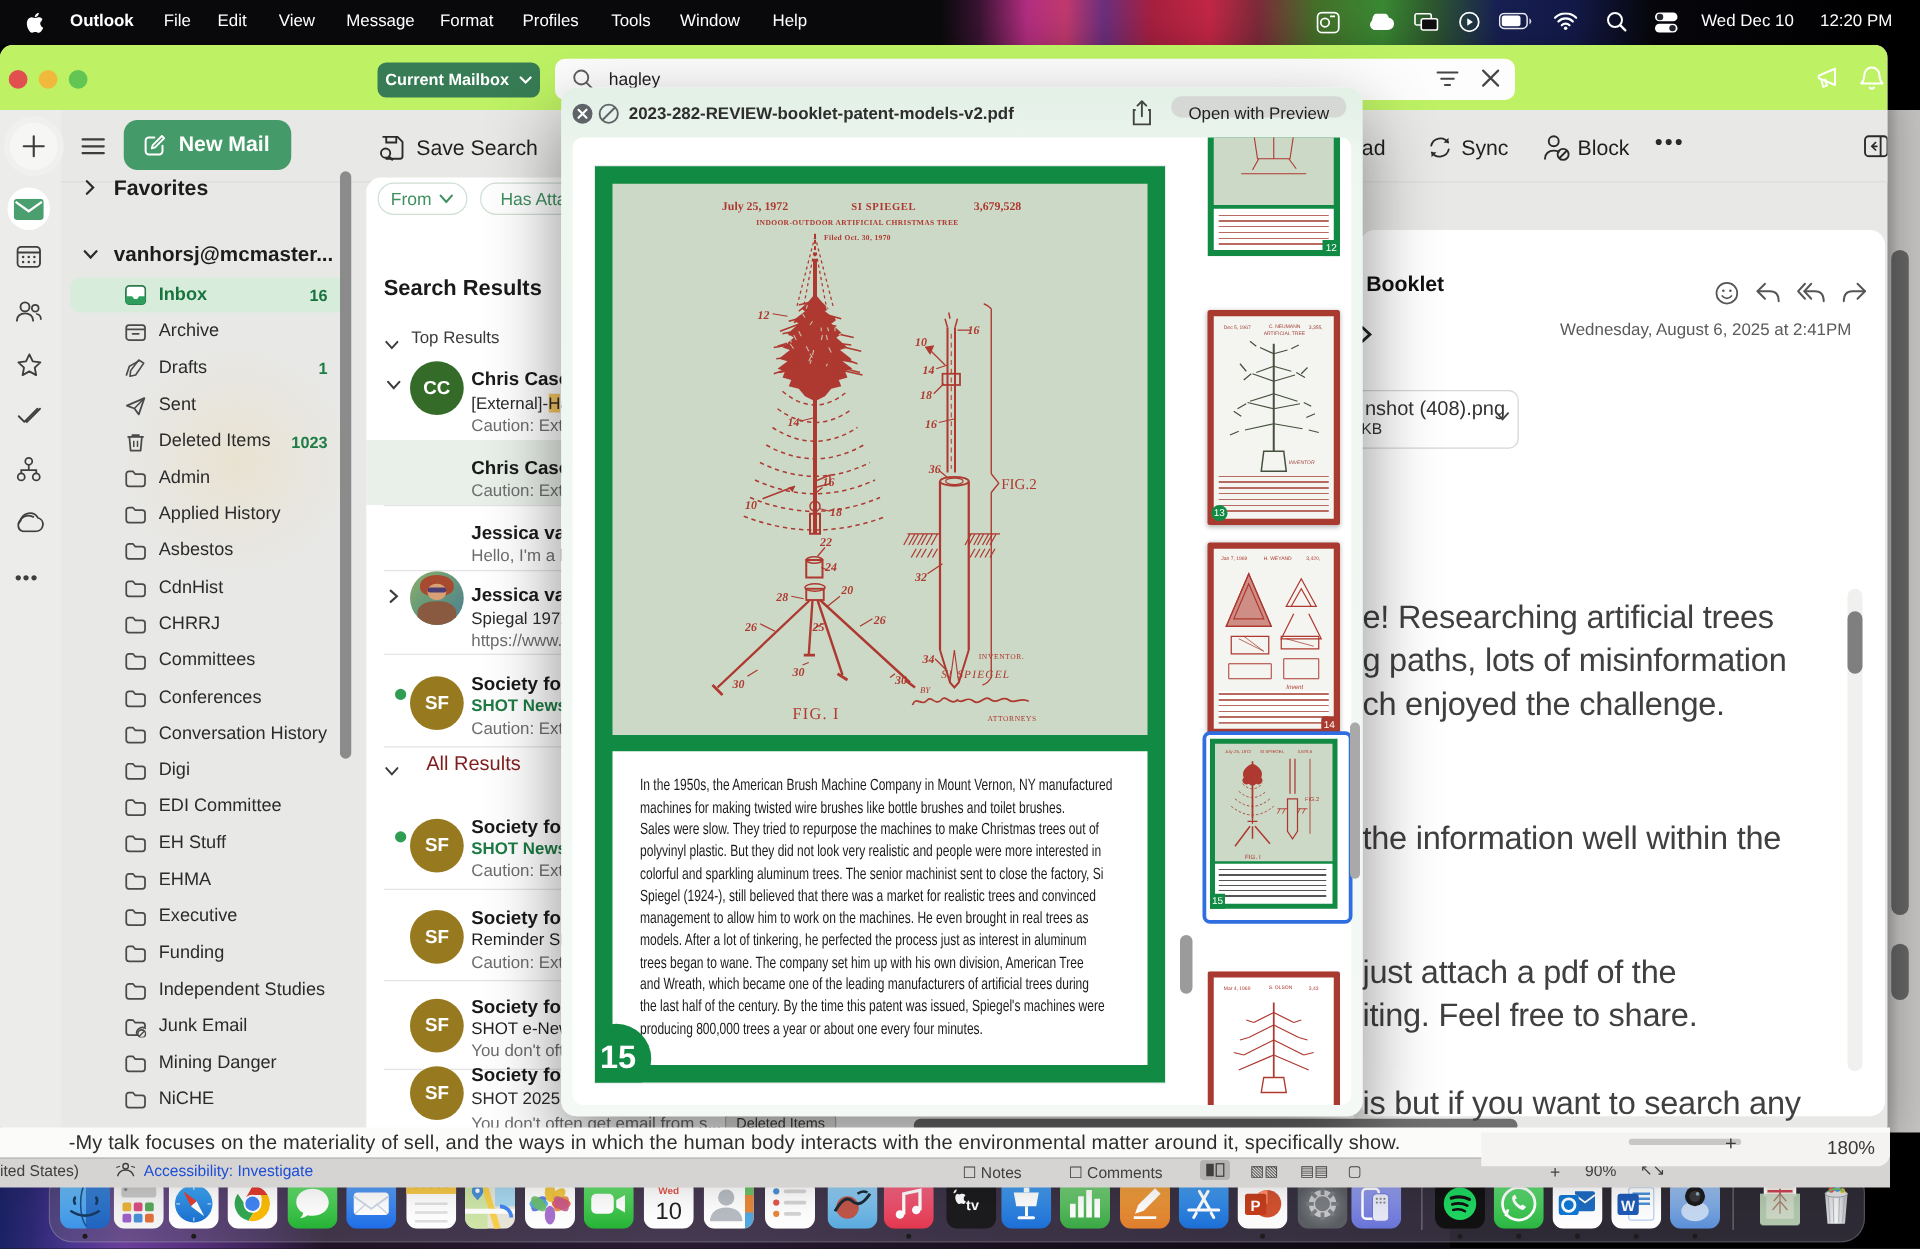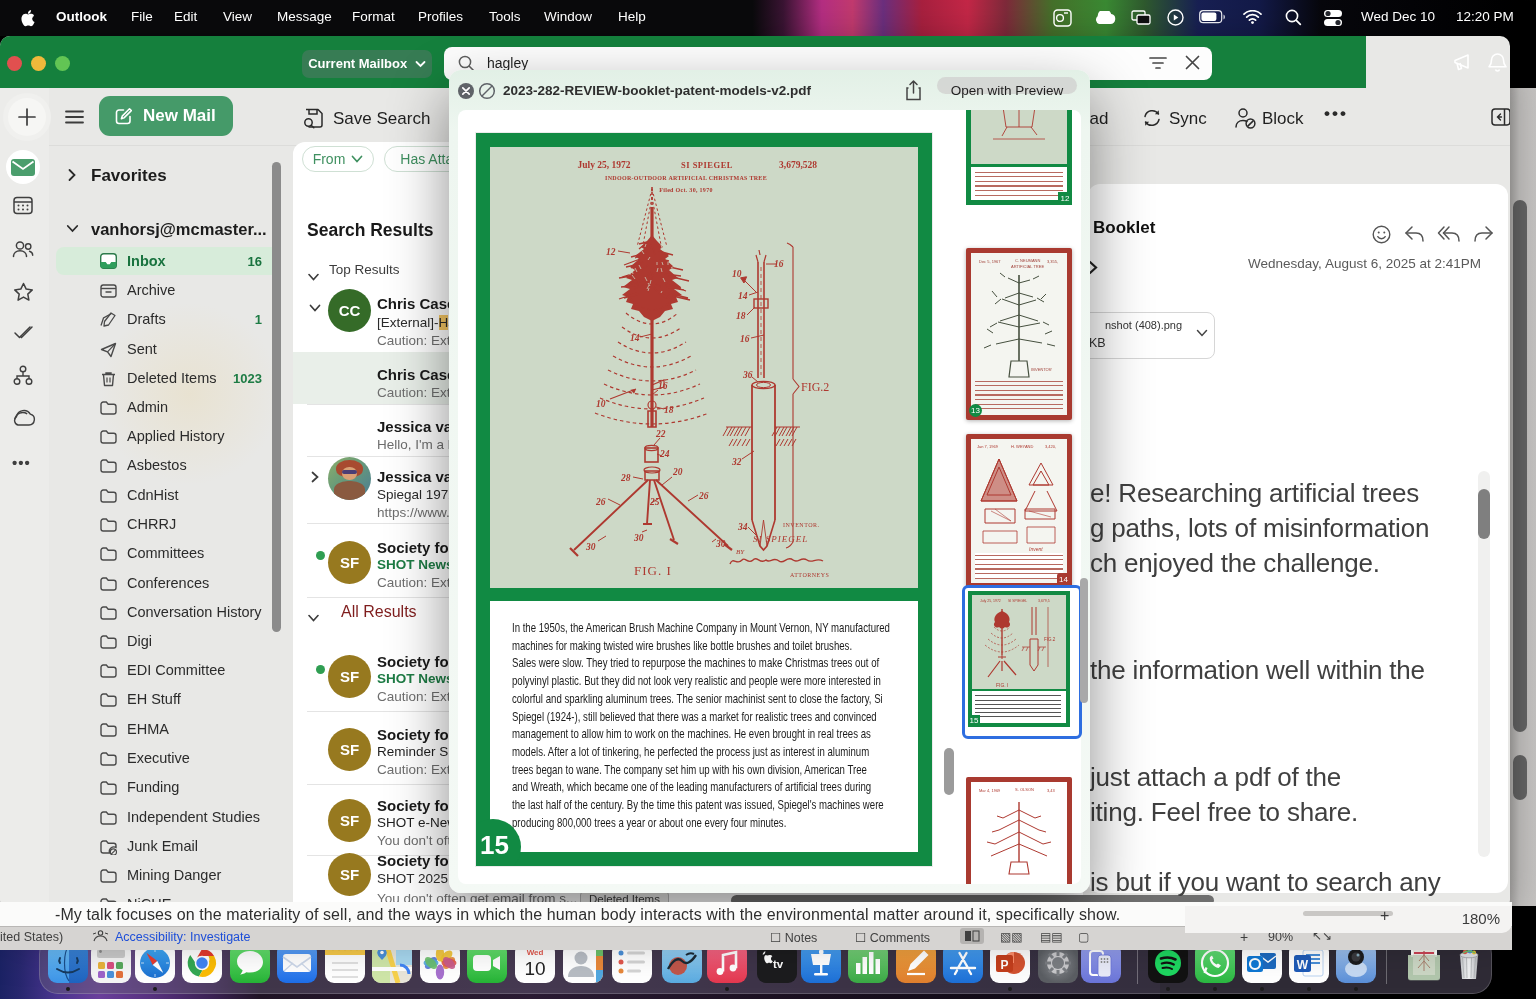--- a/index.html
+++ b/index.html
@@ -26,29 +26,29 @@
   #rsliver .thumbB{position:absolute;left:5px;top:667px;width:14px;height:45px;background:#6d6d6d;border-radius:7px;}
   
   #dock{left:39px;top:935px;width:1453px;height:59px;background:rgba(104,95,120,0.45);
         border:1px solid rgba(255,255,255,0.18);border-radius:19px;box-sizing:border-box;}
   .dkic{position:absolute;top:7px;width:40px;height:40px;border-radius:9px;}
   .dkdot{position:absolute;top:51px;width:4px;height:4px;border-radius:50%;background:#1c1c1c;}
   .dksep{position:absolute;top:8px;width:1px;height:40px;background:rgba(255,255,255,0.3);}
   
   #win{left:0;top:36px;width:1510px;height:874px;border-radius:10px;overflow:hidden;
        background:#e8e8e6;box-shadow:0 18px 50px rgba(0,0,0,0.5);}
-  #titlebar{left:0;top:0;width:1366px;height:52px;background:#15803d;}
+  #titlebar{left:0;top:0;width:1510px;height:52px;background:#bef264;}
   .tl{position:absolute;top:20px;width:15px;height:15px;border-radius:50%;}
   #cmb{left:302px;top:14px;width:130px;height:28px;background:#377C54;border-radius:7px;
        color:#fff;font-size:13px;font-weight:bold;line-height:28px;text-align:center;}
   #searchf{left:444px;top:11px;width:768px;height:33px;background:#fdfdfd;border-radius:8px;
        color:#1f1f1f;font-size:14px;}
   #toolbar{left:0;top:52px;width:1510px;height:57px;background:#e8e8e6;border-bottom:1px solid #dcdcda;}
   #rail{left:0;top:52px;width:49px;height:822px;background:#ececea;}
-  #sidebar{left:49px;top:123px;width:241px;height:765px;}
+  #sidebar{left:49px;top:98px;width:241px;height:765px;}
   .srow{position:absolute;left:0;width:241px;height:29px;color:#2b2b2b;font-size:14.5px;}
   .srow .lbl{position:absolute;left:78px;top:6px;white-space:nowrap;}
   .srow .cnt{position:absolute;right:28px;top:7px;color:#1e7c45;font-size:13px;font-weight:bold;}
   .fico{position:absolute;left:51px;top:7px;width:17px;height:16px;}
   #listcard{left:293px;top:106px;width:790px;height:768px;background:#fff;border-radius:12px 12px 0 0;}
   .pill{position:absolute;height:24px;border:1px solid #cfe0d4;border-radius:14px;background:#fff;
         color:#3f9060;font-size:14px;font-weight:500;display:flex;align-items:center;justify-content:center;}
   .av{position:absolute;width:43px;height:43px;border-radius:50%;color:#fff;font-size:15px;font-weight:bold;
       display:flex;align-items:center;justify-content:center;}
   .nm{position:absolute;font-size:15px;font-weight:bold;color:#1a1a1a;white-space:nowrap;}
@@ -906,21 +906,21 @@
     </svg>
     <svg class="abs" style="left:385px;top:41px;" width="21" height="18" viewBox="0 0 21 18">
       <path d="M13 2l6 6-6 6" fill="none" stroke="#555" stroke-width="1.5" stroke-linecap="round" stroke-linejoin="round"></path>
       <path d="M19 8H9C5 8 2 10.5 2 16" fill="none" stroke="#555" stroke-width="1.5" stroke-linecap="round"></path>
     </svg>
     <div class="abs" style="right:27px;top:72px;font-size:13.5px;color:#5a5a5a;text-align:center;">Wednesday, August 6, 2025 at 2:41PM</div>
     <svg class="abs" style="left:0px;top:76px;" width="12" height="15" viewBox="0 0 12 15">
         <path d="M2 2l6 5.5L2 13" stroke="#222" stroke-width="2.2" fill="none" stroke-linecap="round"></path>
       </svg>
     <div class="abs" style="left:-20px;top:128px;width:145px;height:45px;border:1px solid #d6d6d6;border-radius:8px;background:#fff;"></div>
-    <div class="abs" style="left:17px;top:135px;font-size:11px;color:#333;">nshot (408).png</div>
+    <div class="abs" style="left:4px;top:135px;font-size:16px;color:#333;">nshot (408).png</div>
     <div class="abs" style="left:1px;top:152px;font-size:12.5px;color:#333;">KB</div>
     <svg class="abs" style="left:108px;top:145px;" width="12" height="8" viewBox="0 0 12 8">
         <path d="M1.5 1.5l4.5 5 4.5-5" stroke="#444" stroke-width="1.5" fill="none" stroke-linecap="round"></path>
       </svg>
     <div class="bodyline" style="top:294px;">e! Researching artificial trees</div>
     <div class="bodyline" style="top:364px;">ch enjoyed the challenge.</div>
     <div class="bodyline" style="top:329px;">g paths, lots of misinformation</div>
     <div class="bodyline" style="top:471px;">the information well within the</div>
     <div class="bodyline" style="top:578px;">just attach a pdf of the</div>
     <div class="bodyline" style="top:613px;">iting. Feel free to share.</div>

